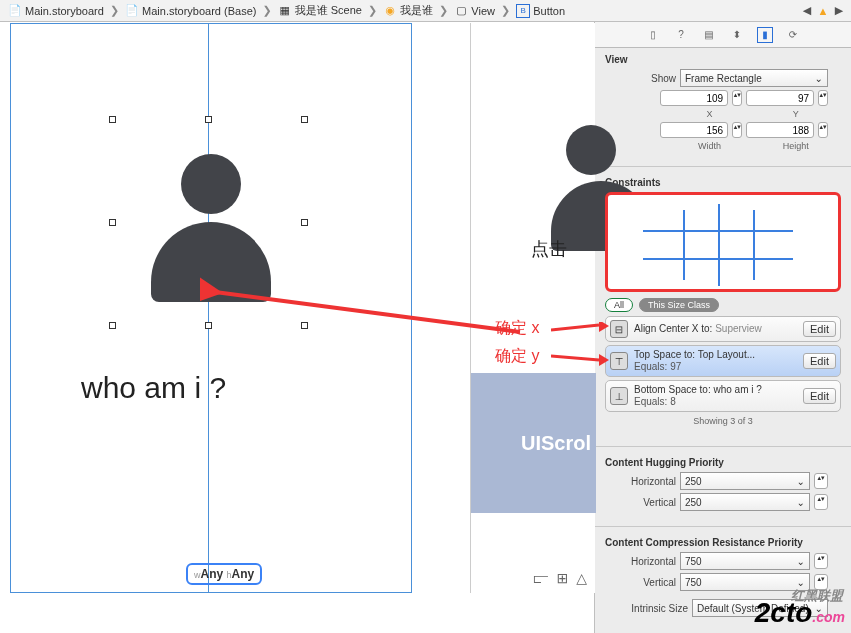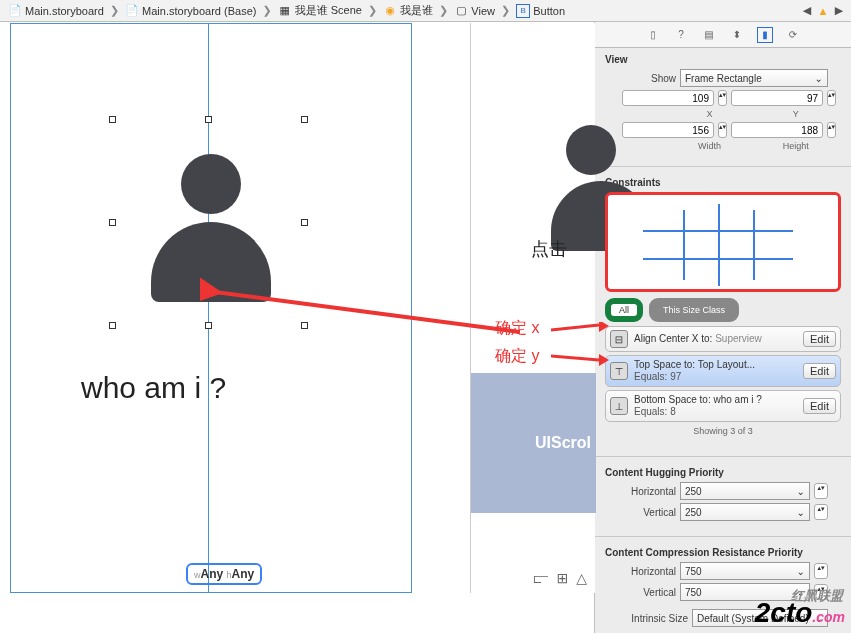--- a/index.html
+++ b/index.html
@@ -31,46 +31,46 @@
 .sizeclass .w { color: #999; font-size: 9px; }
 .sizeclass .b { font-weight: bold; }
 .align-icon { position: absolute; right: 6px; top: 312px; width: 24px; height: 24px; border: 1px solid #aaa; border-radius: 50%; display: flex; align-items: center; justify-content: center; color: #888; }
 
 
 .canvas2 { position: absolute; left: 470px; top: 1px; width: 125px; height: 570px; border-left: 1px solid #ccc; background: #fff; }
 .avatar2 { position: absolute; left: 60px; top: 102px; }
 .avatar2 .head { width: 50px; height: 50px; background: #424449; border-radius: 50%; margin: 0 auto 6px; }
 .avatar2 .body { width: 100px; height: 70px; background: #424449; border-radius: 50px 50px 6px 6px; margin-left: 20px; }
 .lbl2 { position: absolute; left: 60px; top: 214px; font-size: 18px; color: #222; }
-.scrollbox { position: absolute; left: 0px; top: 350px; width: 125px; height: 140px; background: #aab8d4; color: #fff; display: flex; align-items: center; justify-content: flex-end; padding-right: 5px; font-weight: bold; font-size: 16px; }
+.scrollbox { position: absolute; left: 0px; top: 350px; width: 125px; height: 140px; background: #aab8d4; color: #fff; display: flex; align-items: center; justify-content: flex-end; padding-right: 5px; font-weight: bold; font-size: 20px; }
 .btmicons { position: absolute; right: 8px; bottom: 6px; display: flex; gap: 8px; color: #666; font-size: 14px; }
 
 
 .redarrow { position: absolute; pointer-events: none; }
 .redtxt { position: absolute; color: #e33; font-size: 16px; font-weight: 500; }
 
 
 .insp-tabs { height: 26px; display: flex; align-items: center; justify-content: center; gap: 12px; border-bottom: 1px solid #bbb; background: #f5f5f5; }
 .insp-tabs .t { width: 16px; height: 16px; display: flex; align-items: center; justify-content: center; color: #666; }
 .insp-tabs .t.active { color: #2a6fd6; border: 1px solid #2a6fd6; }
 .section { padding: 6px 10px 8px; }
 .section h4 { font-size: 10px; font-weight: bold; margin-bottom: 4px; }
 .row { display: flex; align-items: center; margin: 3px 13px; gap: 4px; }
 .row .rlbl { width: 58px; text-align: right; color: #444; font-size: 10px; }
-.row input[type=text] { width: 92px; height: 16px; border: 1px solid #aaa; border-radius: 3px; text-align: right; padding-right: 4px; font-size: 10px; background: #fff; }
+.row input[type=text] { width: 68px; height: 16px; border: 1px solid #aaa; border-radius: 3px; text-align: right; padding-right: 4px; font-size: 10px; background: #fff; }
 .row .sublbl { width: 68px; text-align: center; font-size: 9px; color: #666; }
 .select { flex: 1; height: 18px; border: 1px solid #999; border-radius: 0; background: linear-gradient(#fff,#eee); padding: 0 4px; font-size: 10px; display: flex; align-items: center; justify-content: space-between; }
 .stepper { width: 14px; height: 16px; border: 1px solid #aaa; border-radius: 3px; background: #fff; font-size: 7px; display: flex; flex-direction: column; align-items: center; line-height: 7px; }
 
 .constraints-box { border: 3px solid #e33; border-radius: 6px; height: 100px; margin: 2px 0 6px; background: #fff; position: relative; }
 .cdiagram { position: absolute; left: 35px; top: 15px; width: 150px; height: 70px; }
 .cdiagram .hline { position: absolute; height: 2px; background: #3a7fe0; }
 .cdiagram .vline { position: absolute; width: 2px; background: #3a7fe0; }
 .tabs2 { display: flex; gap: 6px; margin-bottom: 4px; }
-.tabs2 .pill { border: 6px solid #15803d; border-radius: 9px; padding: 1px 8px; font-size: 9px; background: #fff; }
+.tabs2 .pill { border: 1px solid #15803d; border-radius: 9px; padding: 1px 8px; font-size: 9px; background: #fff; }
 .tabs2 .pill.active { background: #888; color: #fff; border-color: #888; }
 
 .citem { display: flex; align-items: center; border: 1px solid #bbb; border-radius: 5px; background: linear-gradient(#fcfcfc,#efefef); margin: 3px 0; padding: 3px 4px; font-size: 10px; }
 .citem.sel { background: linear-gradient(#d7e6fb,#b9d1f5); }
 .citem .cicon { width: 18px; height: 18px; border: 1px solid #888; border-radius: 3px; background: #ddd; margin-right: 6px; display: flex; align-items: center; justify-content: center; font-size: 10px; }
 .citem .cbody { flex: 1; line-height: 12px; }
 .citem .cbody .l2 { color: #555; }
 .citem .grey { color: #888; }
 .citem .edit { border: 1px solid #aaa; border-radius: 3px; padding: 1px 6px; background: linear-gradient(#fff,#e8e8e8); font-size: 11px; }
 .showing { text-align: center; font-size: 9px; color: #666; margin: 4px 0 8px; }

